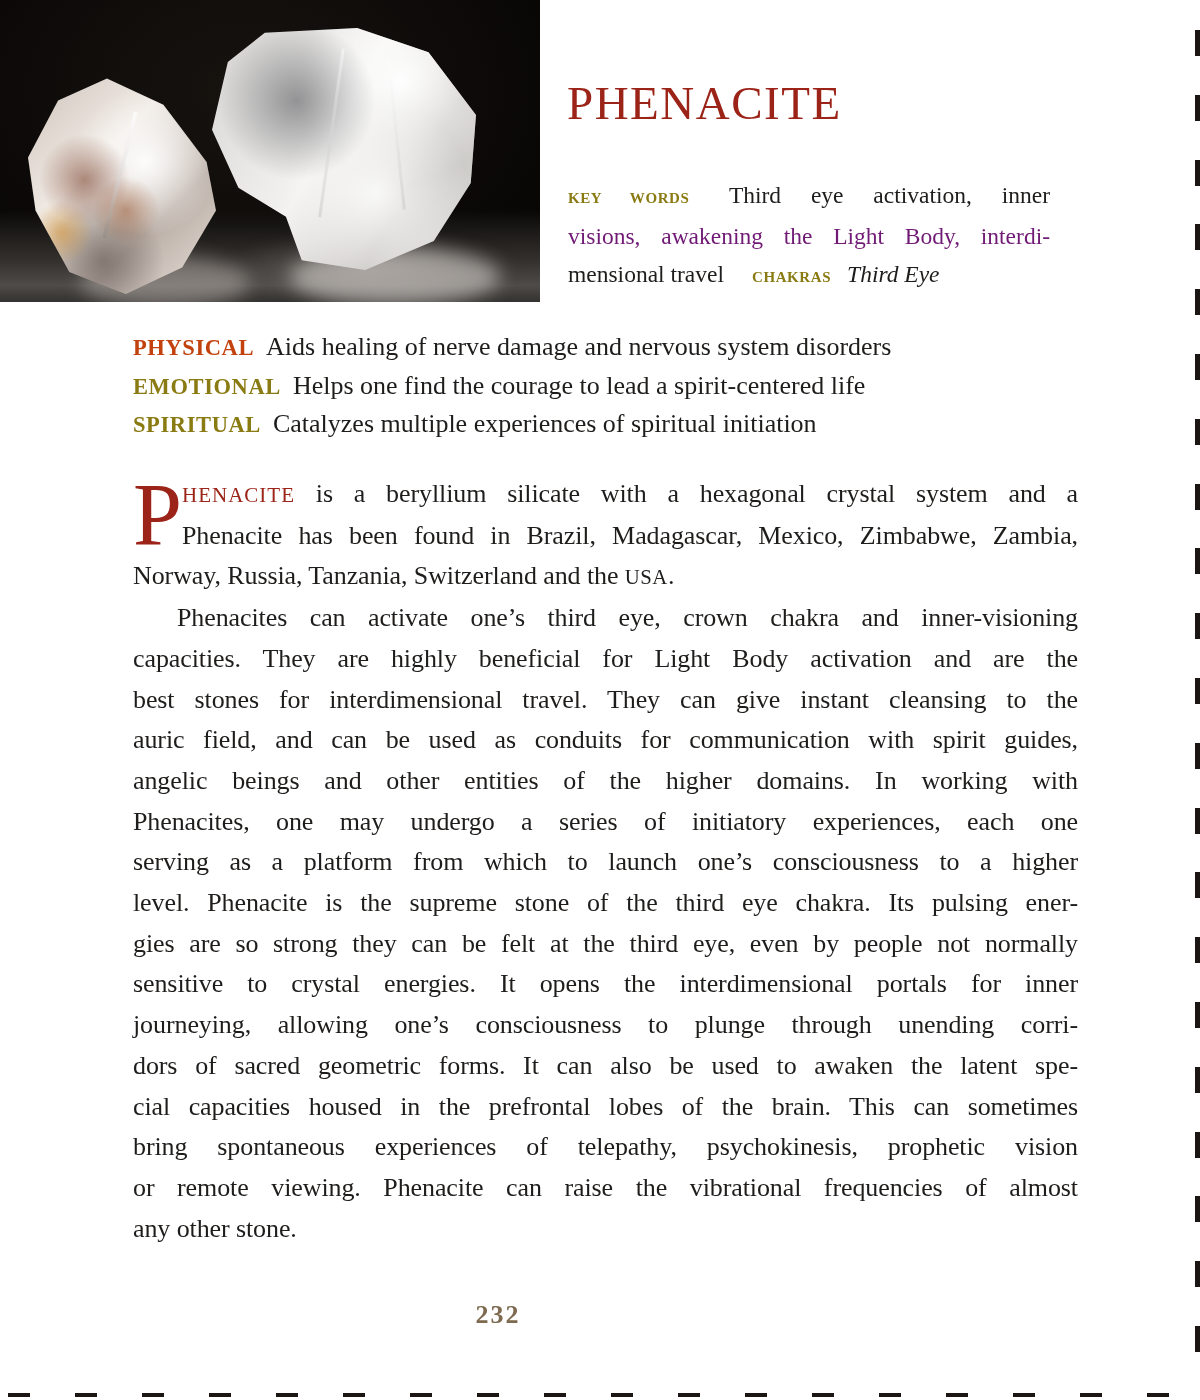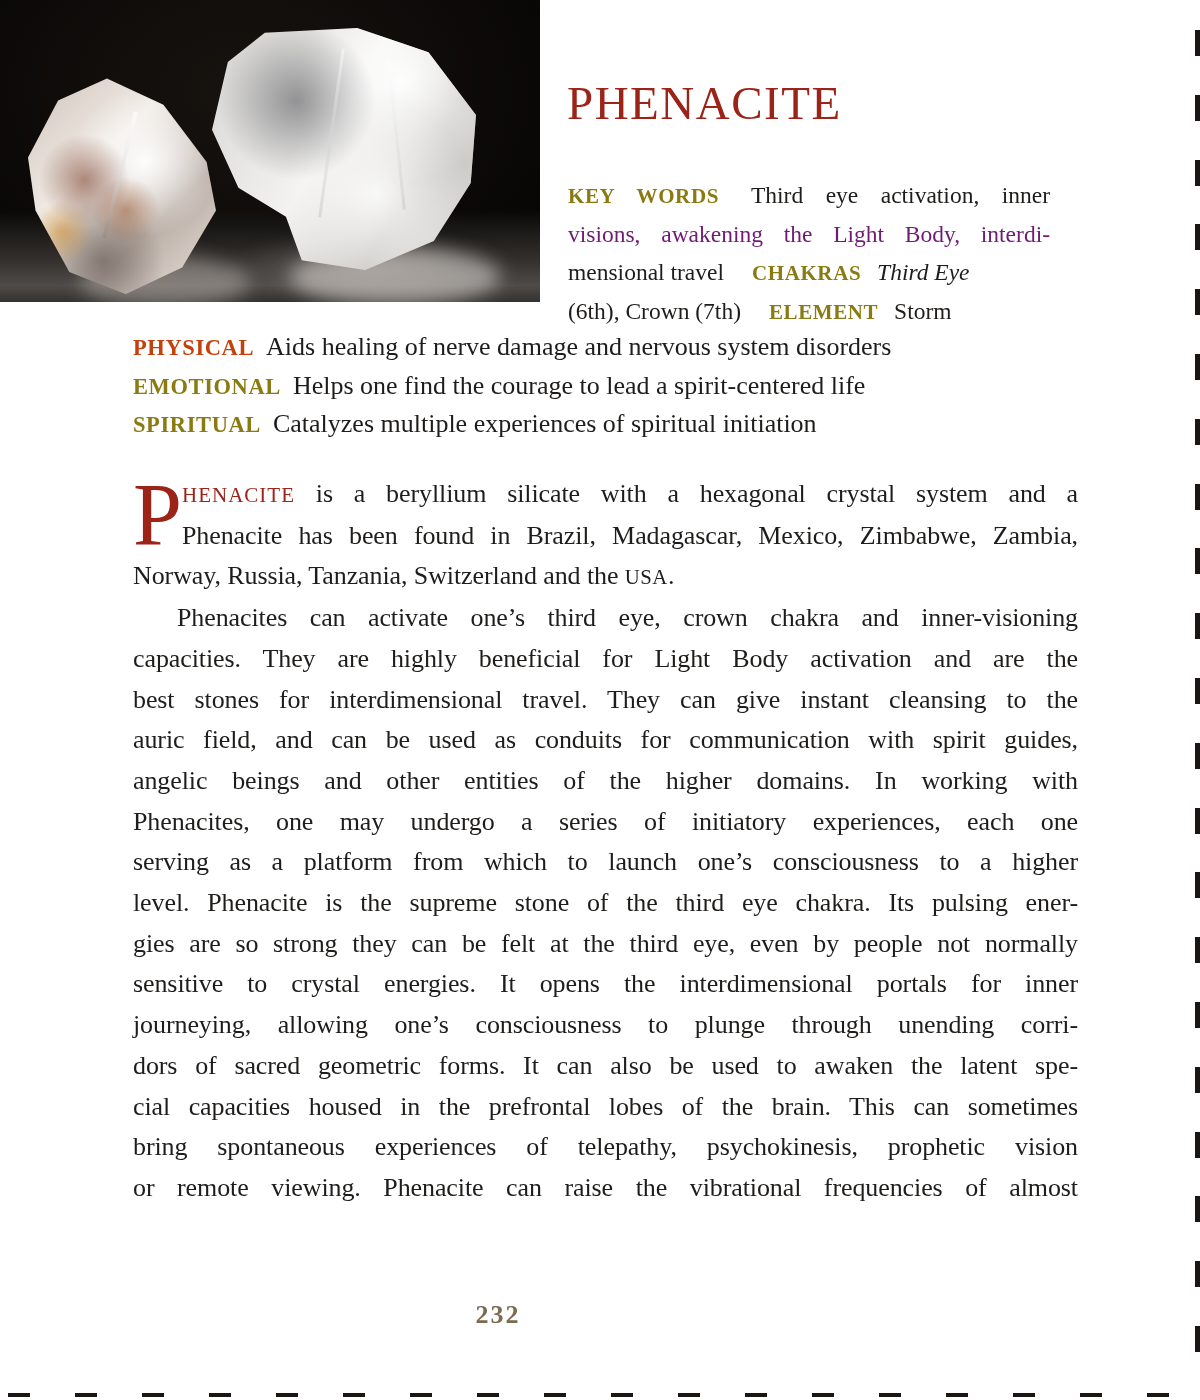--- a/index.html
+++ b/index.html
@@ -41,21 +41,21 @@
 
   
   .title{position:absolute;left:567px;top:80px;margin:0;font-weight:400;
          font-size:47px;letter-spacing:1.5px;line-height:1;}
 
   
   .keywords{position:absolute;left:568px;top:176px;width:482px;
             font-size:23.5px;line-height:38px;}
   .kw-line{text-align:justify;}
   .kw-line.j{text-align-last:justify;}
-  .label{font-weight:bold;font-size:21px;letter-spacing:.6px;}
+  .label{font-weight:bold;font-size:15px;letter-spacing:.6px;}
   .label.after-gap{margin-left:28px;}
   .label{margin-right:10px;}
 
   
   .attrs{position:absolute;left:133px;top:328px;font-size:26px;line-height:37.5px;white-space:nowrap;}
   .attrs .label{font-size:22.5px;margin-right:12px;}
 
   
   .body{position:absolute;left:133px;top:474px;width:945px;
         font-size:26px;line-height:40.7px;letter-spacing:-.1px;}
@@ -90,21 +90,20 @@
     <div class="facet facet2"></div>
     <div class="facet facet3"></div>
   </div>
 
   <h1 class="title" style="color: rgb(155, 35, 24);">PHENACITE</h1>
 
   <div class="keywords" id="keywords" style="color: rgb(31, 29, 27);">
       <div class="kw-line j"><span class="label" style="color: rgb(138, 122, 18);">KEY WORDS</span> <span style="color: rgb(31, 29, 27);">Third eye activation, inner</span></div>
       <div class="kw-line j"><span style="color: #701a75;">visions, awakening the Light Body, interdi-</span></div>
       <div class="kw-line"><span style="color: rgb(31, 29, 27);">mensional travel</span><span class="label after-gap" style="color: rgb(138, 122, 18);">CHAKRAS</span> <span style="color: rgb(31, 29, 27); font-style: italic;">Third Eye</span></div>
-      <div class="kw-line"><span style="color: rgb(31, 29, 27);">(6th), Crown (7th)</span><span class="label after-gap" style="color: rgb(138, 122, 18);">ELEMENT</span> <span style="color: rgb(31, 29, 27);">Storm</span></div>
     </div>
 
   <div class="attrs" id="attrs" style="color: rgb(31, 29, 27);">
       <div class="attr-line"><span class="label" style="color: #c2410c;">PHYSICAL</span><span>Aids healing of nerve damage and nervous system disorders</span></div>
       <div class="attr-line"><span class="label" style="color: rgb(138, 122, 18);">EMOTIONAL</span><span>Helps one find the courage to lead a spirit-centered life</span></div>
       <div class="attr-line"><span class="label" style="color: rgb(138, 122, 18);">SPIRITUAL</span><span>Catalyzes multiple experiences of spiritual initiation</span></div>
     </div>
 
   <div class="body" id="bodytext" style="color: rgb(31, 29, 27);">
       <div class="dropcap" style="color: rgb(155, 35, 24);">P</div>
@@ -119,20 +118,21 @@
       <div class="bline"><span>Phenacites, one may undergo a series of initiatory experiences, each one</span></div>
       <div class="bline"><span>serving as a platform from which to launch one’s consciousness to a higher</span></div>
       <div class="bline"><span>level. Phenacite is the supreme stone of the third eye chakra. Its pulsing ener-</span></div>
       <div class="bline"><span>gies are so strong they can be felt at the third eye, even by people not normally</span></div>
       <div class="bline"><span>sensitive to crystal energies. It opens the interdimensional portals for inner</span></div>
       <div class="bline"><span>journeying, allowing one’s consciousness to plunge through unending corri-</span></div>
       <div class="bline"><span>dors of sacred geometric forms. It can also be used to awaken the latent spe-</span></div>
       <div class="bline"><span>cial capacities housed in the prefrontal lobes of the brain. This can sometimes</span></div>
       <div class="bline"><span>bring spontaneous experiences of telepathy, psychokinesis, prophetic vision</span></div>
       <div class="bline"><span>or remote viewing. Phenacite can raise the vibrational frequencies of almost</span></div>
+      <div class="bline left"><span>any other stone.</span></div>
     </div>
 
   <div class="pagenum" style="color: rgb(125, 106, 80);">232</div>
 
   <div id="marks">
       <div class="mark-r" style="top: 30px; background: rgb(27, 21, 20);"></div>
       <div class="mark-r" style="top: 94.8px; background: rgb(27, 21, 20);"></div>
       <div class="mark-r" style="top: 159.6px; background: rgb(27, 21, 20);"></div>
       <div class="mark-r" style="top: 224.4px; background: rgb(27, 21, 20);"></div>
       <div class="mark-r" style="top: 289.2px; background: rgb(27, 21, 20);"></div>

